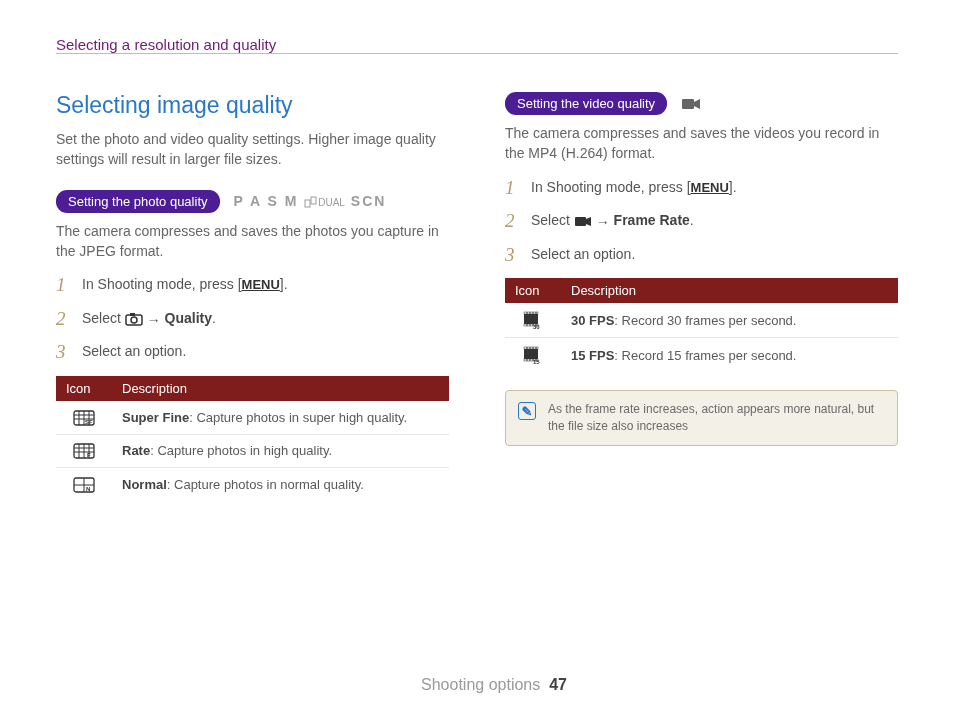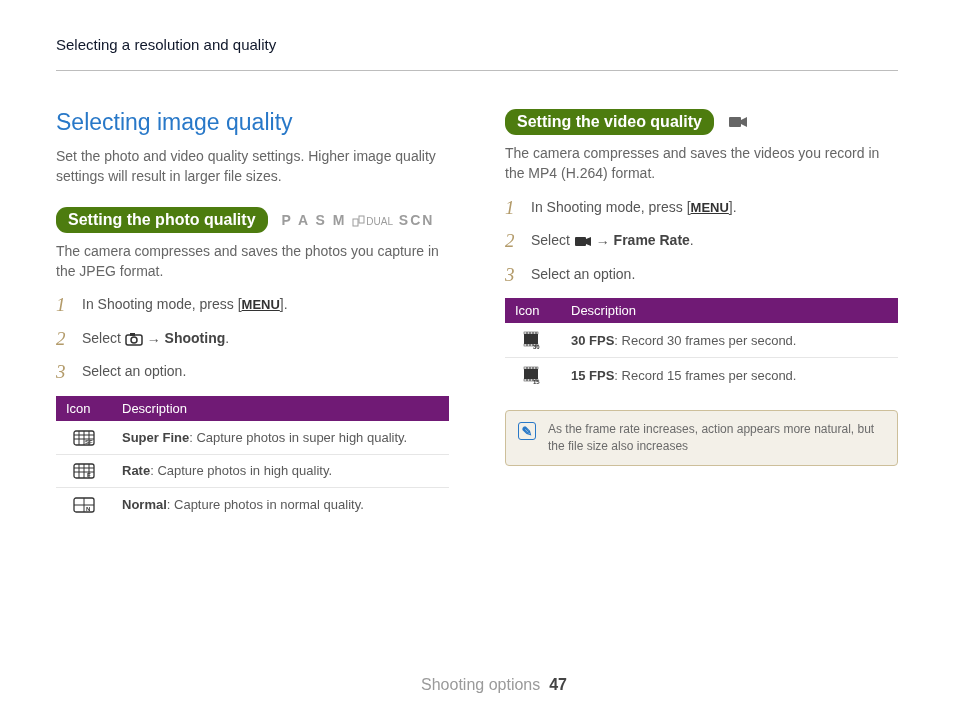--- a/index.html
+++ b/index.html
@@ -7,22 +7,22 @@
     width: 954px;
     height: 720px;
     background: #ffffff;
     font-family: Arial, Helvetica, sans-serif;
     color: #5a5a5a;
     padding: 36px 56px 0 56px;
     position: relative;
   }
   .breadcrumb {
     font-size: 15px;
-    color: #0f172a;
-    padding-bottom: 17px;
+    color: #701a75;
+    padding-bottom: 0;
     border-bottom: 1px solid #bdbdbd;
     font-weight: 300;
   }
   .columns {
     display: flex;
     gap: 56px;
     margin-top: 38px;
   }
   .col {
     flex: 1;
@@ -41,27 +41,26 @@
     margin-bottom: 20px;
   }
   .pill-row {
     display: flex;
     align-items: center;
     gap: 14px;
     margin-bottom: 6px;
     flex-wrap: wrap;
   }
   .pill {
-    background: #4d7c0f;
+    background: #4c1d95;
     color: #ffffff;
-    font-size: 16px;
+    font-size: 13px;
     padding: 4px 12px;
     border-radius: 11px;
     display: inline-block;
-    font-weight: bold;
   }
   .modes {
     color: #9c9c9c;
     font-size: 14px;
     font-weight: 600;
     letter-spacing: 2px;
   }
   .modes .thin { font-weight: 400; letter-spacing: 0; }
   .subdesc {
     font-size: 14px;
@@ -105,21 +104,21 @@
   .step-icon {
     display: inline-block;
     vertical-align: -3px;
   }
   table.opts {
     width: 100%;
     border-collapse: collapse;
     font-size: 13px;
   }
   table.opts thead th {
-    background: #701a75;
+    background: #7f1d1d;
     color: #ffffff;
     font-weight: 400;
     text-align: left;
     padding: 5px 10px;
     font-size: 13px;
   }
   table.opts thead th:first-child { width: 56px; }
   table.opts tbody td {
     padding: 8px 10px;
     color: #5a5a5a;
@@ -202,21 +201,21 @@
 
     <ol class="steps">
       <li>
         <span>In Shooting mode, press [</span><span class="menu-label">MENU</span><span>].</span>
       </li>
       <li>
         <span>Select </span><svg class="ico step-icon" width="18" height="14">
             <rect x="1" y="3" width="16" height="10" rx="2" fill="none" stroke="#333" stroke-width="1.5"></rect>
             <rect x="5" y="1" width="5" height="3" fill="#333"></rect>
             <circle cx="9" cy="8" r="3" fill="none" stroke="#333" stroke-width="1.5"></circle>
-          </svg><span> → </span><span class="bold">Shooting</span><span>.</span>
+          </svg><span> → </span><span class="bold">Quality</span><span>.</span>
       </li>
       <li>Select an option.</li>
     </ol>
 
     <table class="opts">
       <thead>
         <tr>
           <th>Icon</th>
           <th>Description</th>
         </tr>

